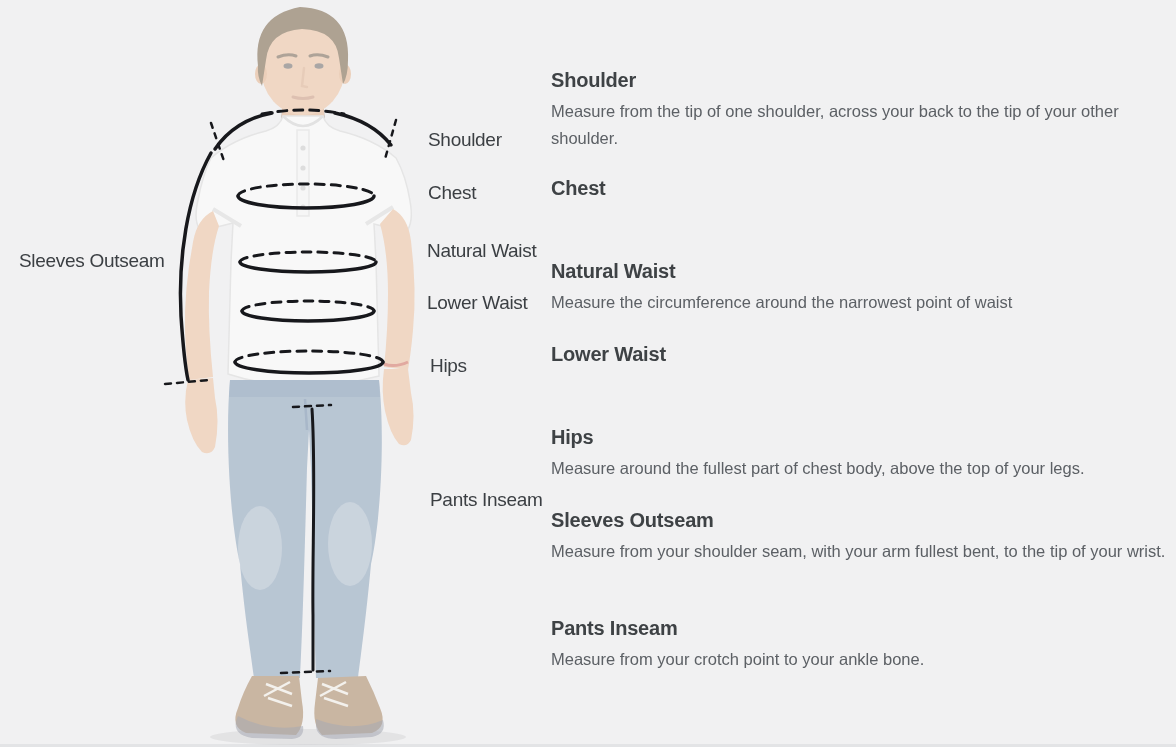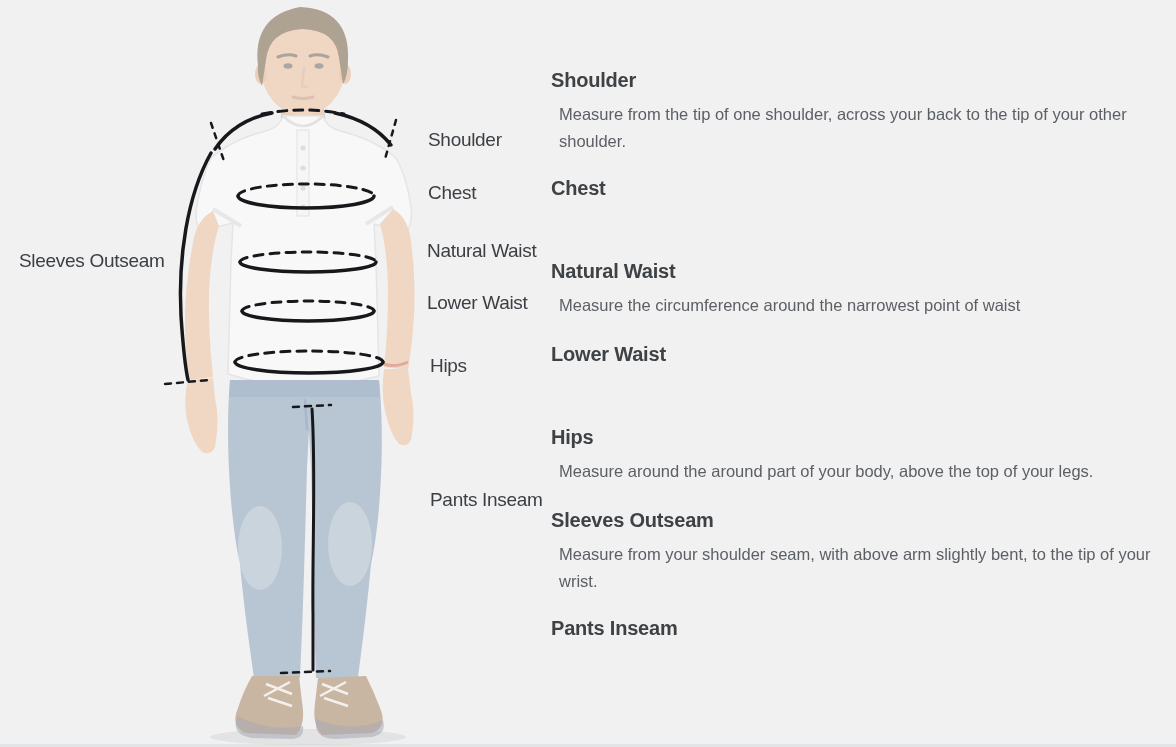--- a/index.html
+++ b/index.html
@@ -47,21 +47,21 @@
     font-weight: bold;
     letter-spacing: -0.2px;
     color: #3e4245;
     line-height: 25px;
     margin: 0 0 5px 0;
   }
   .section p {
     font-size: 16.5px;
     color: #5c6065;
     line-height: 27px;
-    margin: 8px;
+    margin: 0;
   }
   .sec-0 { top: 68px;  }
   .sec-1 { top: 176px; }
   .sec-2 { top: 259px; }
   .sec-3 { top: 342px; }
   .sec-4 { top: 425px; }
   .sec-5 { top: 508px; }
   .sec-6 { top: 616px; }
 </style>
 </head>
@@ -193,23 +193,24 @@
   </div>
   <div class="section sec-2">
     <h2>Natural Waist</h2>
     <p>Measure the circumference around the narrowest point of waist</p>
   </div>
   <div class="section sec-3">
     <h2>Lower Waist</h2>
   </div>
   <div class="section sec-4">
     <h2>Hips</h2>
-    <p>Measure around the around part of your body, above the top of your legs.</p>
+    <p>Measure around the fullest part of chest body, above the top of your legs.</p>
   </div>
   <div class="section sec-5">
     <h2>Sleeves Outseam</h2>
-    <p>Measure from your shoulder seam, with above arm slightly bent, to the tip of your wrist.</p>
+    <p>Measure from your shoulder seam, with your arm fullest bent, to the tip of your wrist.</p>
   </div>
   <div class="section sec-6">
     <h2>Pants Inseam</h2>
+    <p>Measure from your crotch point to your ankle bone.</p>
   </div>
 
 </div>
 
 </body></html>

